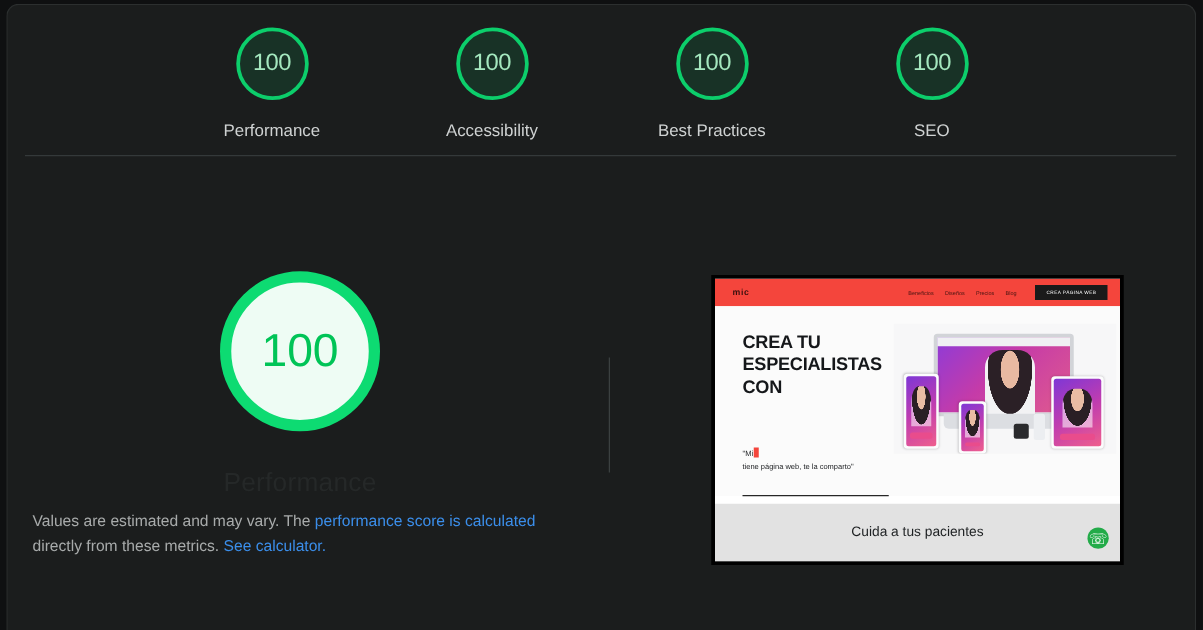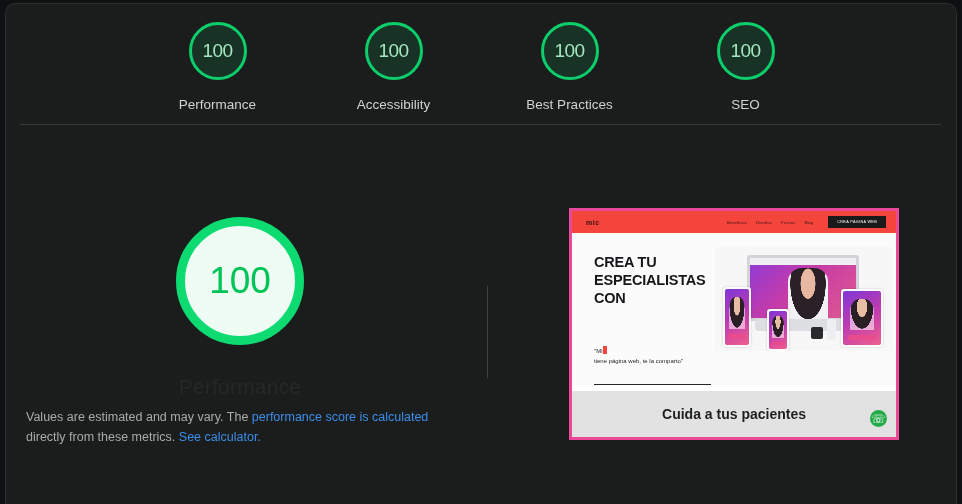--- a/index.html
+++ b/index.html
@@ -141,24 +141,24 @@
   }
   #disclaimer a {
     color: #3b8eea;
     text-decoration: none;
   }
 
   
   #thumb-frame {
     position: absolute;
     left: 563px;
-    top: 204px;
+    top: 216px;
     width: 330px;
     height: 232px;
-    background: #ec4899;
+    background: #000000;
     padding: 3px;
   }
   #thumb-inner {
     width: 100%;
     height: 100%;
     background: #ffffff;
     position: relative;
     overflow: hidden;
   }
 
@@ -357,22 +357,22 @@
     position: absolute;
     left: 0; bottom: 0;
     width: 100%;
     height: 46px;
     background: #e2e2e2;
     display: flex;
     align-items: center;
     justify-content: center;
   }
   #site-footer-text {
-    font-size: 14px;
-    font-weight: bold;
+    font-size: 11px;
+    font-weight: normal;
     color: #1d2022;
   }
   #whatsapp-fab {
     position: absolute;
     right: 9px;
     bottom: 10px;
     width: 17px;
     height: 17px;
     border-radius: 50%;
     background: #23ab49;

